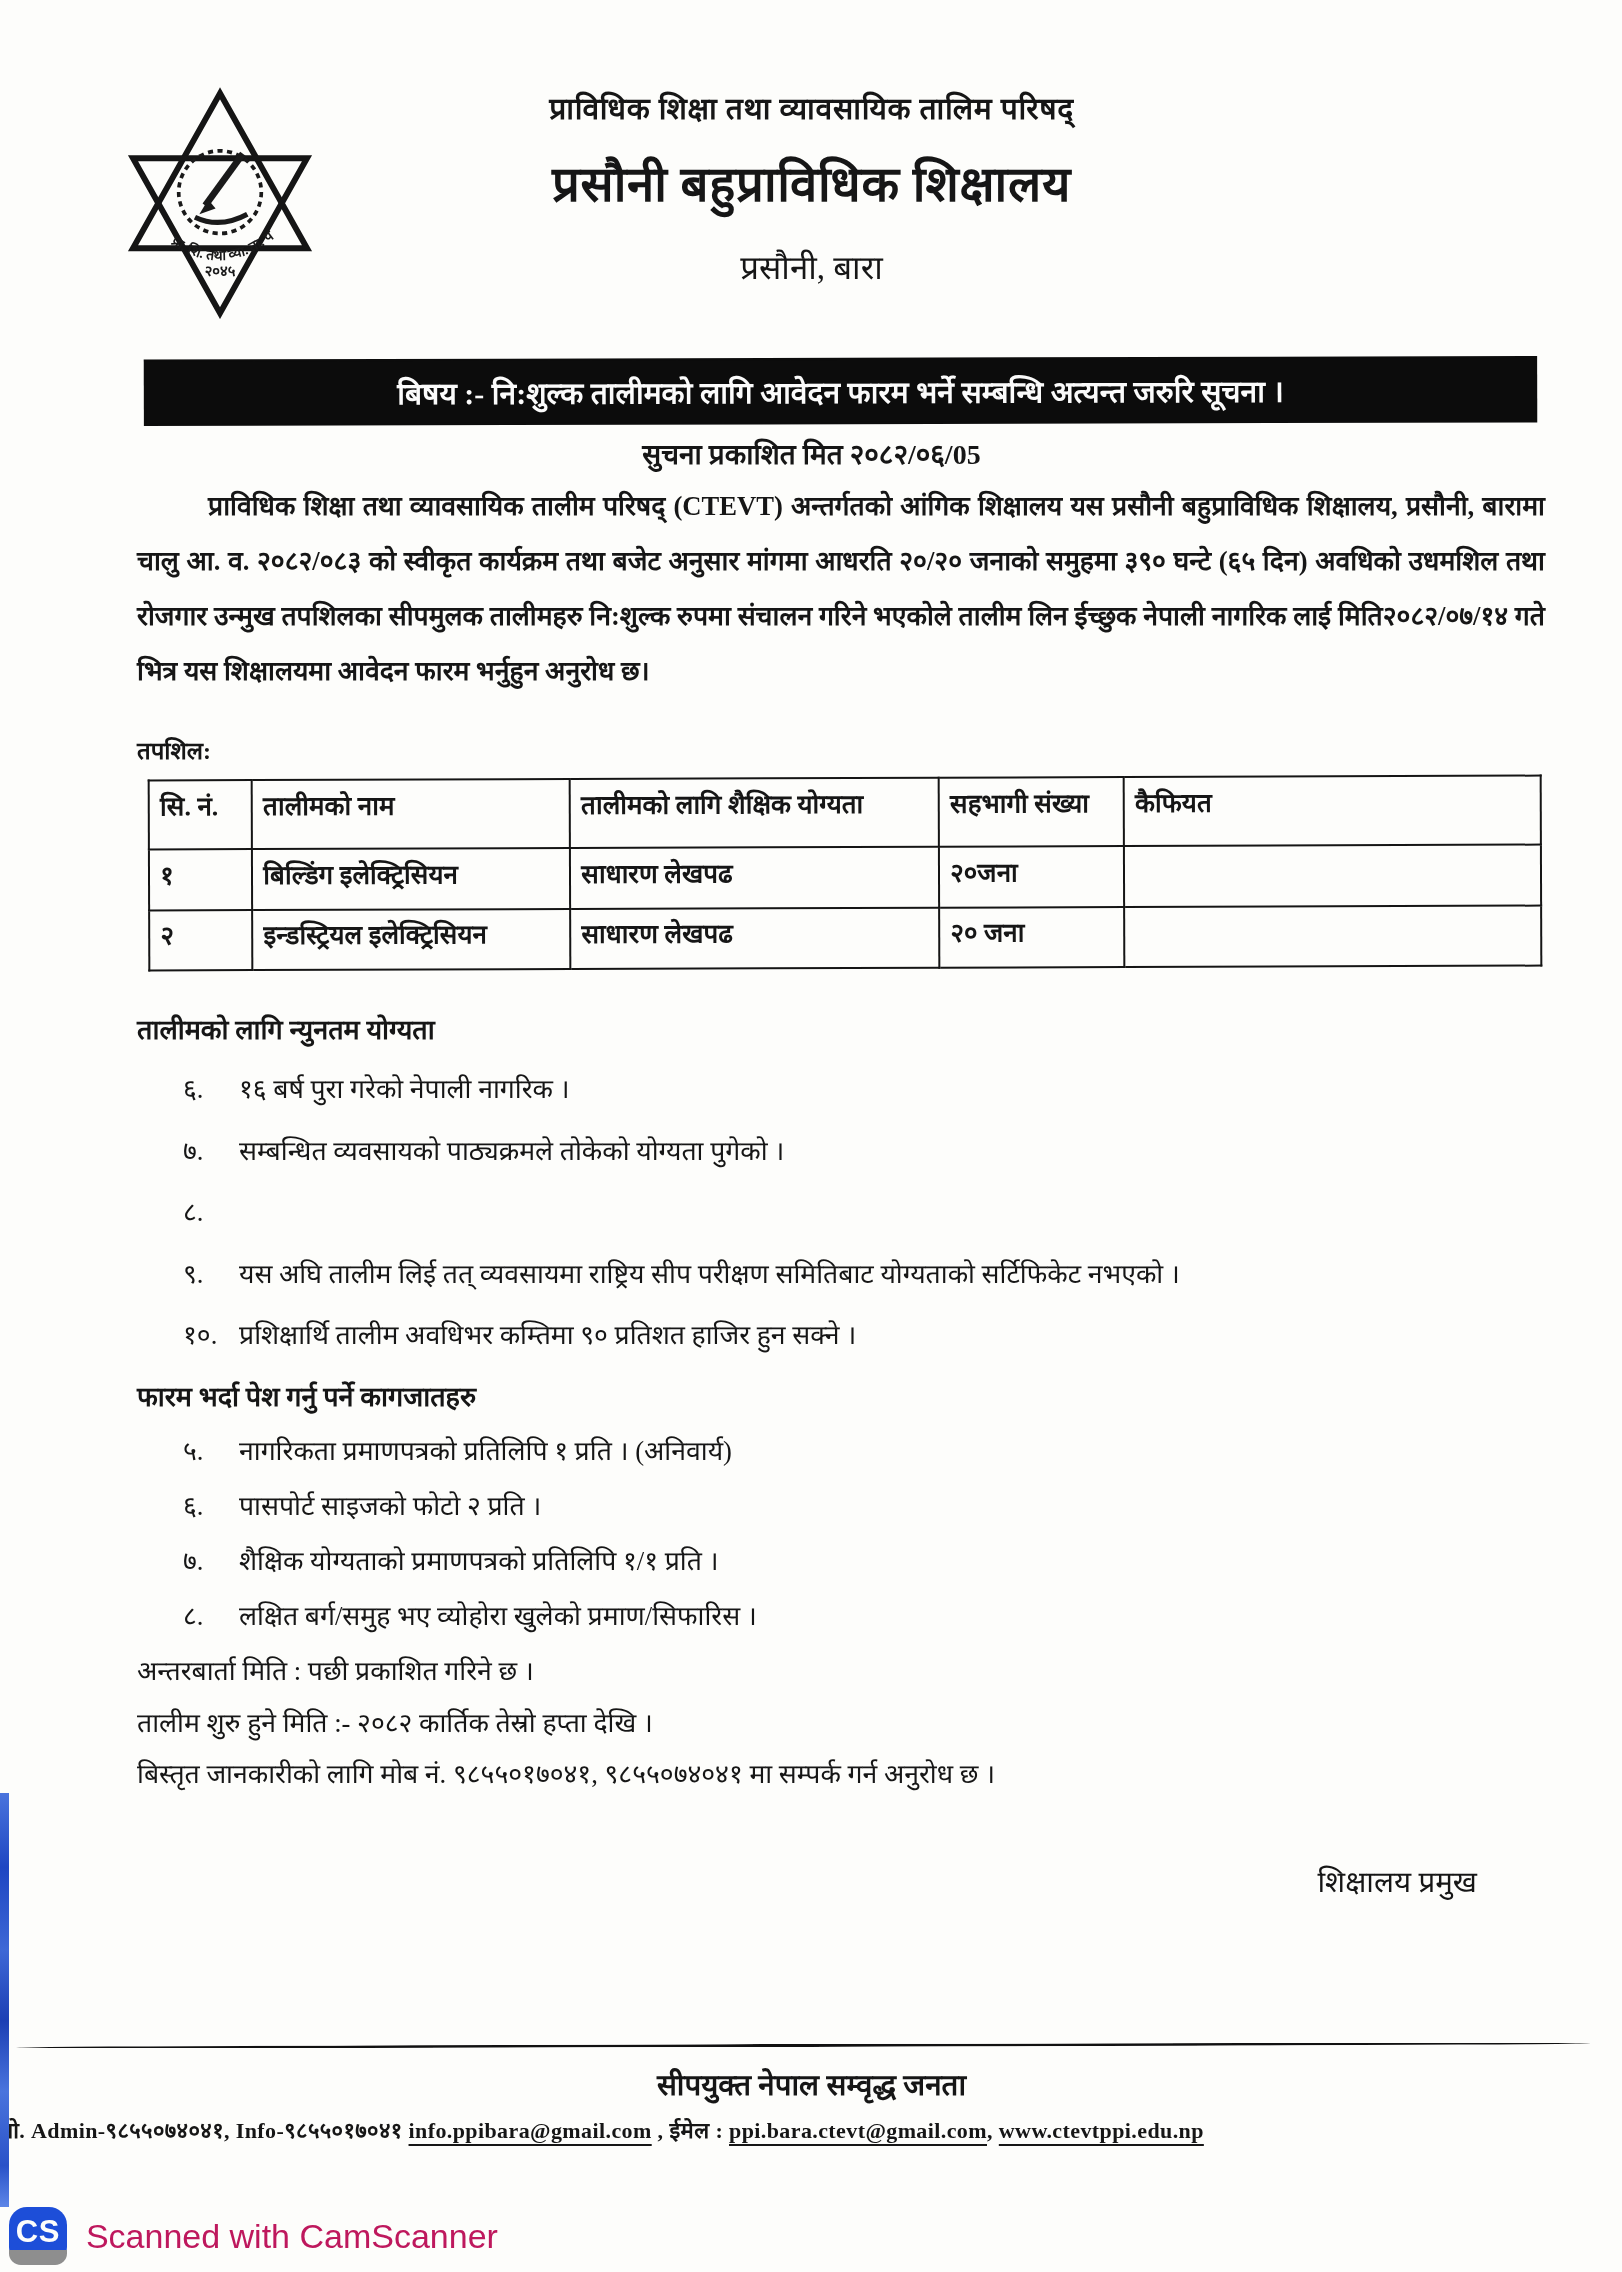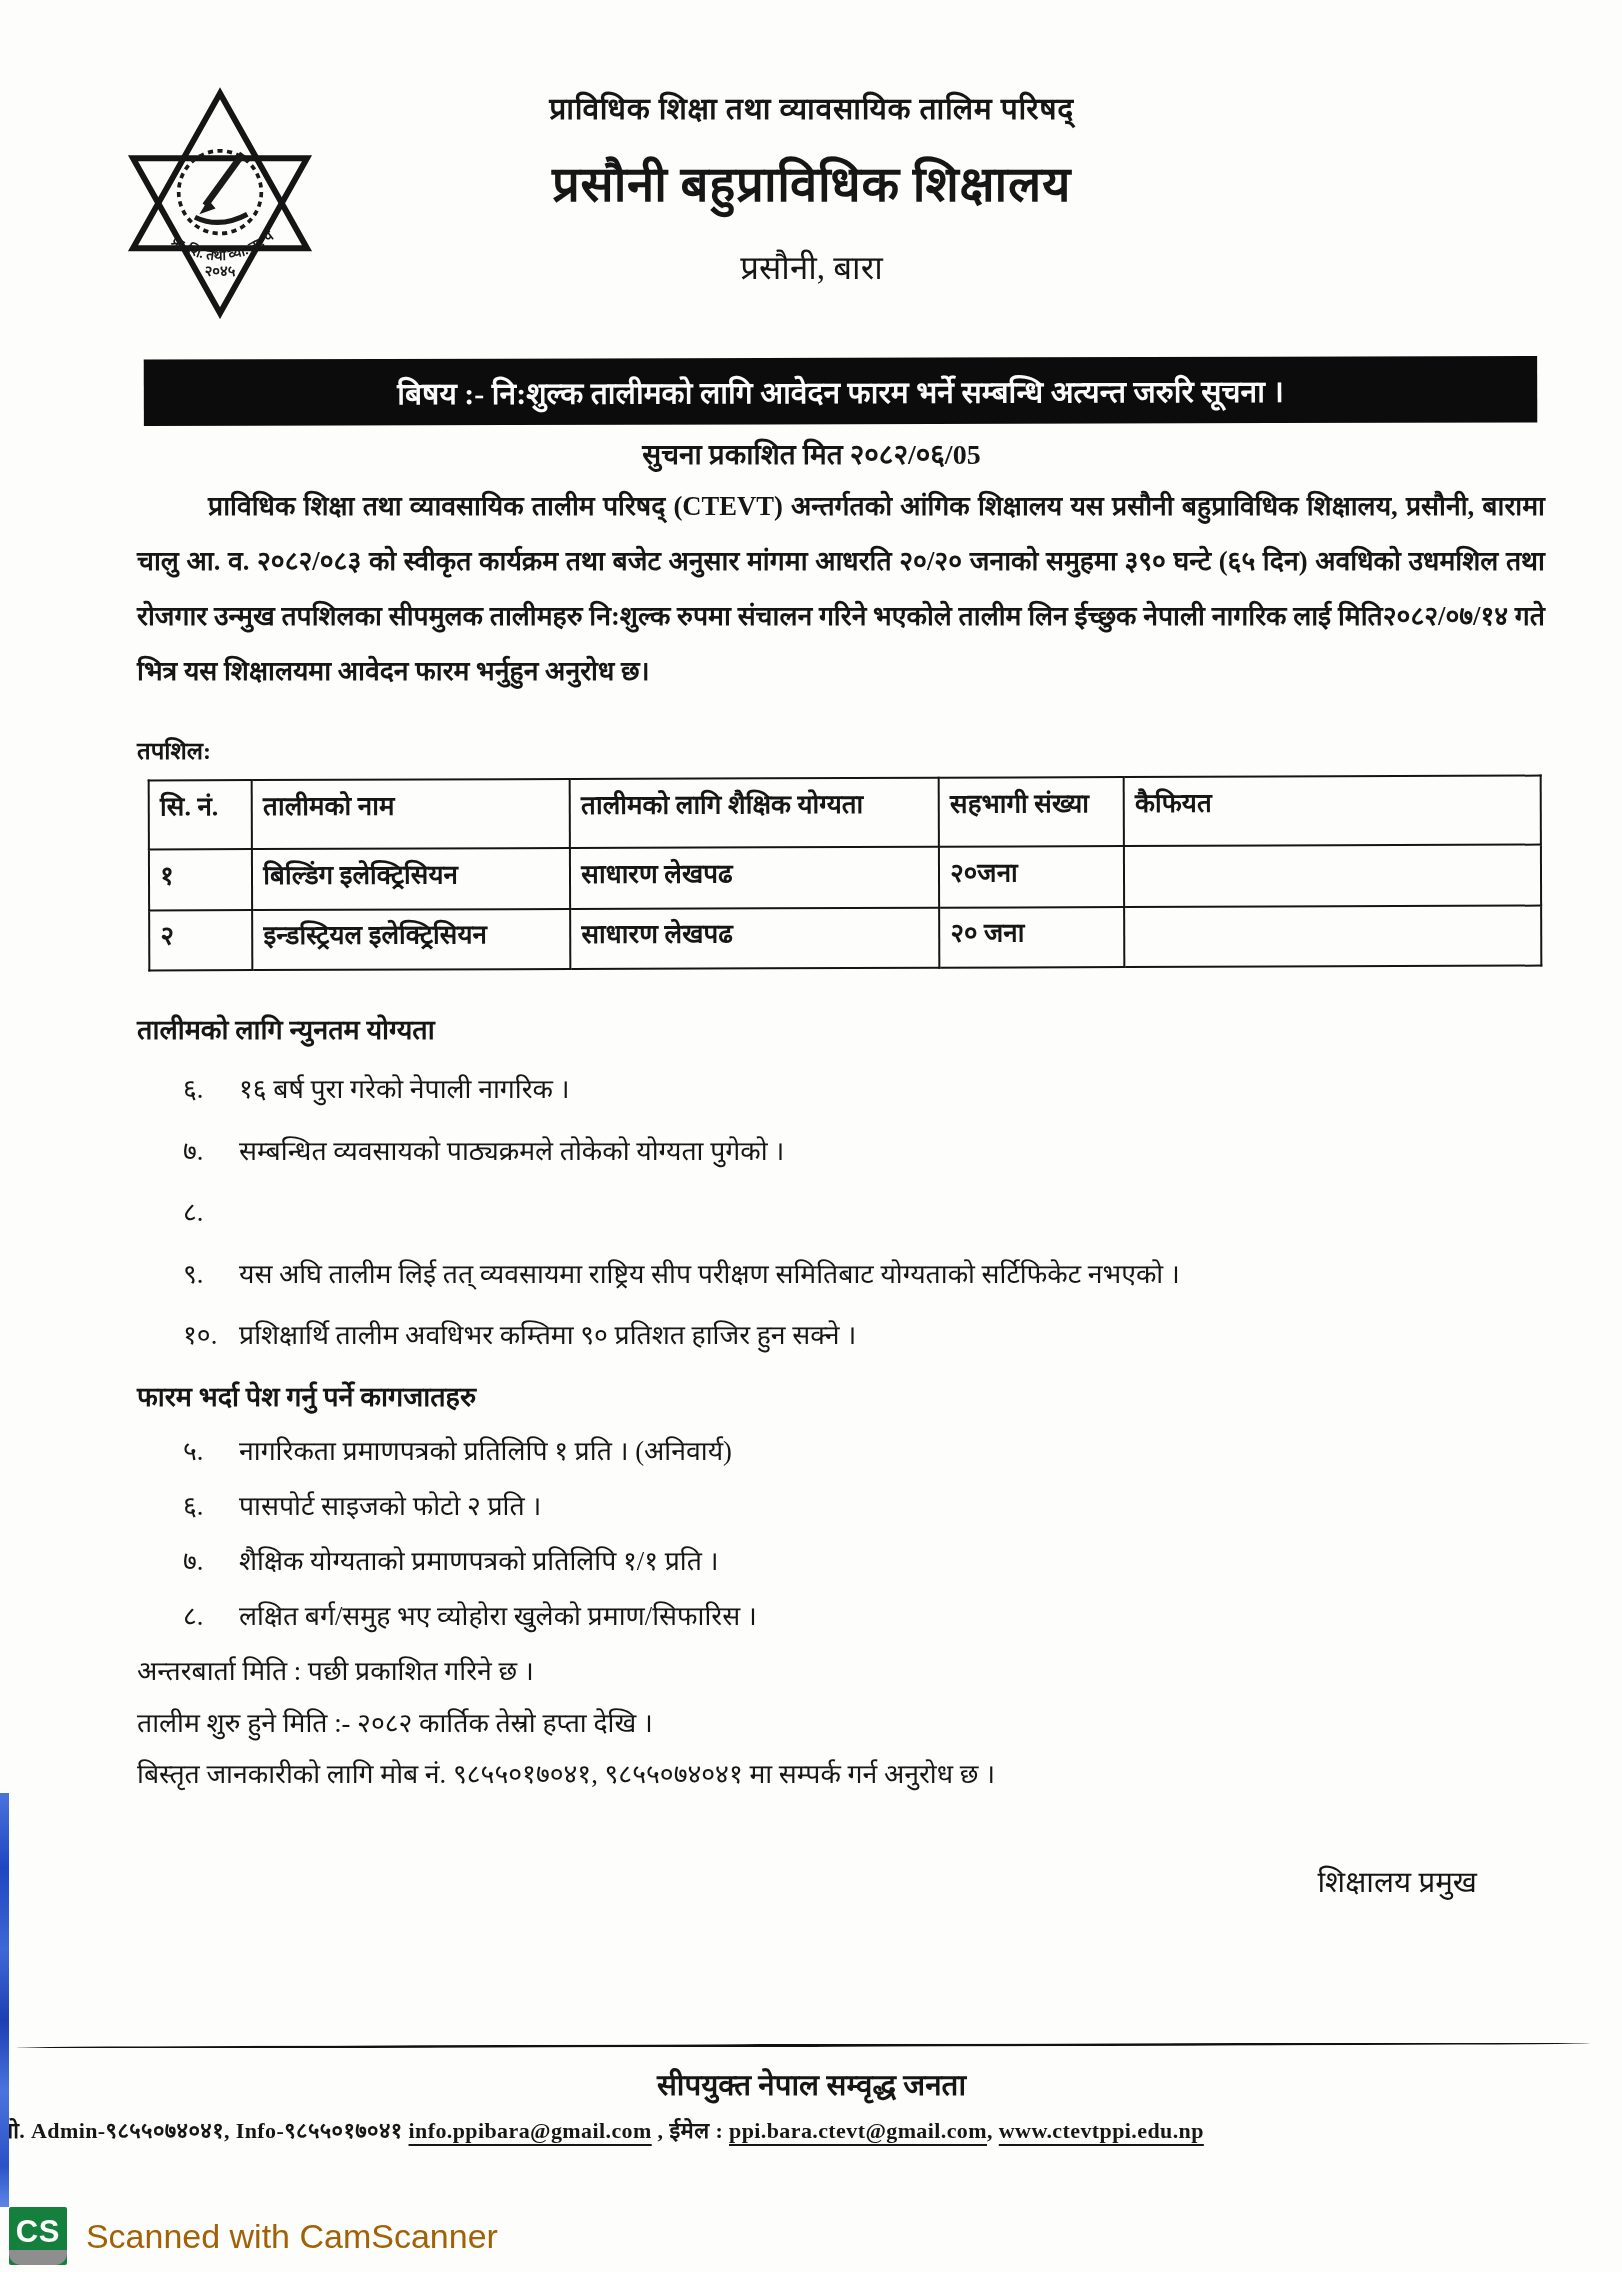--- a/index.html
+++ b/index.html
@@ -74,26 +74,26 @@
   .contact-line{position:absolute;left:0;top:2114px;width:100%;text-align:left;
     font-size:22px;font-weight:700;letter-spacing:0.4px;}
   .contact-line .link{text-decoration:underline;text-underline-offset:5.9px;color:#161616;}
   
   .blue-strip{
     position:absolute;left:0;top:1793px;width:8.9px;height:414px;
     background:linear-gradient(180deg,#4a74dd 0%,#1e46c2 18%,#3e68d6 38%,#1c3fb4 55%,#4a74dd 72%,#2a52c8 90%,#5d86e8 100%);
   }
   .camscanner{position:absolute;left:8.9px;top:2207px;display:flex;align-items:center;
     font-family:"Liberation Sans","DejaVu Sans",sans-serif;}
-  .cs-badge{width:58px;height:58px;border-radius:2px;background:#15803d;position:relative;
+  .cs-badge{width:58px;height:58px;border-radius:18px;background:#1d4ed8;position:relative;
     display:flex;align-items:center;justify-content:center;flex:0 0 auto;}
   .cs-badge .cs-inner{color:#fdfdfb;font-size:31px;font-weight:700;letter-spacing:0.7px;margin-top:-8.9px;}
   .cs-badge .cs-tab{position:absolute;left:0;bottom:0;width:58px;height:14.8px;background:#8e8e8e;
     border-radius:0 0 11.8px 11.8px;}
-  .cs-text{margin-left:19px;color:#a16207;font-size:34px;font-weight:400;}
+  .cs-text{margin-left:19px;color:#be185d;font-size:34px;font-weight:400;}
 </style>
 </head>
 <body>
 
 <div class="page">
 
   <svg class="logo" viewBox="0 0 300 320">
     <polygon points="150,14 32,224 268,224" fill="none" stroke="#151515" stroke-width="8" stroke-linejoin="miter"></polygon>
     <polygon points="150,312 32,102 268,102" fill="none" stroke="#151515" stroke-width="8" stroke-linejoin="miter"></polygon>
     <circle cx="150" cy="148" r="56" fill="none" stroke="#1a1a1a" stroke-width="5" stroke-dasharray="7 6"></circle>

